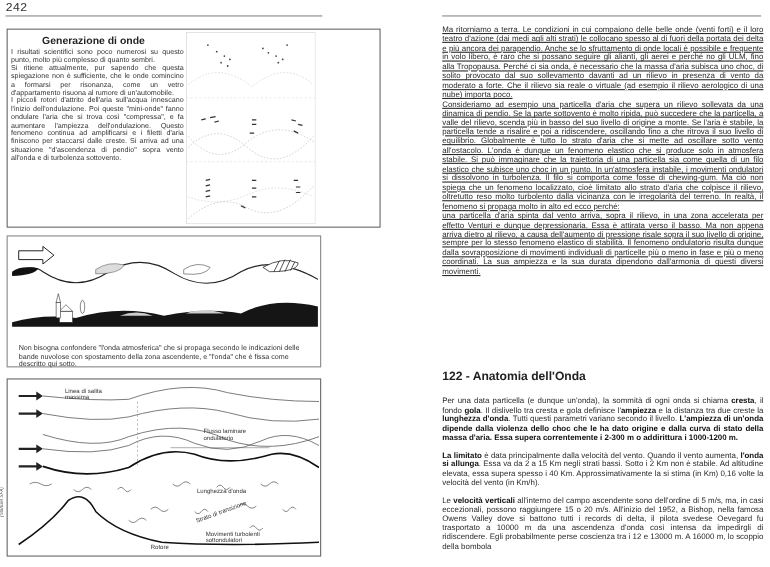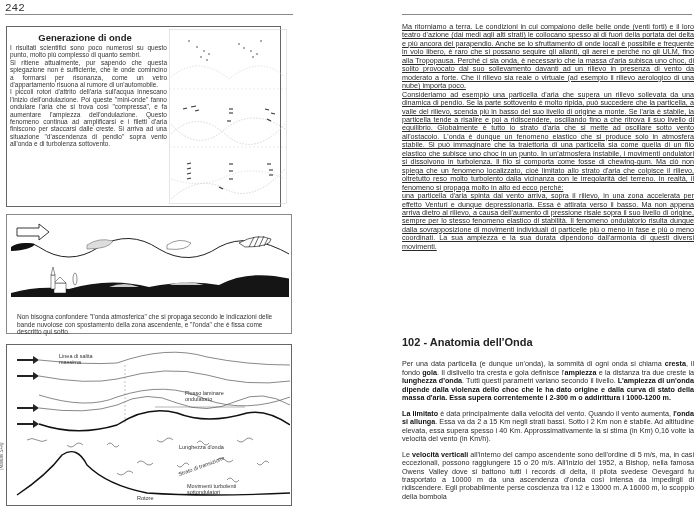--- a/index.html
+++ b/index.html
@@ -6,21 +6,21 @@
   body { width: 700px; height: 515px; position: relative; overflow: hidden;
          font-family: "Liberation Sans", sans-serif; color: #262626; }
   .pageno { position: absolute; top: 2px; font-size: 11px; color: #333; }
   .pageno.left { left: 5px; font-family: Liberation Mono, monospace; }
   .pageno.right { left: 675px; margin-left: 28px; }
   .hrule { position: absolute; top: 14px; height: 1px; background: #888; }
   .hrule.left { left: 5px; width: 288px; }
   .hrule.right { left: 402px; width: 290px; }
 
   
-  .box1 { position: absolute; left: 6px; top: 26px; width: 275px; height: 181px;
+  .box1 { position: absolute; left: 6px; top: 26px; width: 340px; height: 181px;
           border: 1.5px solid #666; box-sizing: border-box; }
   .box1 .title { position: absolute; left: 8px; top: 5px; width: 140px; text-align: center;
                  font-weight: bold; font-size: 9.5px; color: #222; }
   .box1 .txt { position: absolute; left: 3px; top: 17px; width: 157px; font-size: 6.5px;
                line-height: 7.4px; color: #333; text-align: justify; }
   .box1 .fig { position: absolute; left: 162px; top: 2px; width: 118px; height: 175px; }
 
   
   .box2 { position: absolute; left: 6px; top: 214px; width: 286px; height: 120px;
           border: 1px solid #888; box-sizing: border-box; }
@@ -176,19 +176,19 @@
 
 <div class="pageno right">243</div>
 <div class="hrule right"></div>
 
 <div class="rtext">
   <p>Ma ritorniamo a terra. Le condizioni in cui compaiono delle belle onde (venti forti) e il loro teatro d'azione (dai medi agli alti strati) le collocano spesso al di fuori della portata dei delta e più ancora dei parapendio. Anche se lo sfruttamento di onde locali è possibile e frequente in volo libero, è raro che si possano seguire gli alianti, gli aerei e perché no gli ULM, fino alla Tropopausa. Perché ci sia onda, è necessario che la massa d'aria subisca uno choc, di solito provocato dal suo sollevamento davanti ad un rilievo in presenza di vento da moderato a forte. Che il rilievo sia reale o virtuale (ad esempio il rilievo aerologico di una nube) importa poco.</p>
   <p>Consideriamo ad esempio una particella d'aria che supera un rilievo sollevata da una dinamica di pendio. Se la parte sottovento è molto ripida, può succedere che la particella, a valle del rilievo, scenda più in basso del suo livello di origine a monte. Se l'aria è stabile, la particella tende a risalire e poi a ridiscendere, oscillando fino a che ritrova il suo livello di equilibrio. Globalmente è tutto lo strato d'aria che si mette ad oscillare sotto vento all'ostacolo. L'onda è dunque un fenomeno elastico che si produce solo in atmosfera stabile. Si può immaginare che la traiettoria di una particella sia come quella di un filo elastico che subisce uno choc in un punto. In un'atmosfera instabile, i movimenti ondulatori si dissolvono in turbolenza. Il filo si comporta come fosse di chewing-gum. Ma ciò non spiega che un fenomeno localizzato, cioè limitato allo strato d'aria che colpisce il rilievo, oltretutto reso molto turbolento dalla vicinanza con le irregolarità del terreno. In realtà, il fenomeno si propaga molto in alto ed ecco perché:</p>
   <p>una particella d'aria spinta dal vento arriva, sopra il rilievo, in una zona accelerata per effetto Venturi e dunque depressionaria. Essa è attirata verso il basso. Ma non appena arriva dietro al rilievo, a causa dell'aumento di pressione risale sopra il suo livello di origine, sempre per lo stesso fenomeno elastico di stabilità. Il fenomeno ondulatorio risulta dunque dalla sovrapposizione di movimenti individuali di particelle più o meno in fase e più o meno coordinati. La sua ampiezza e la sua durata dipendono dall'armonia di questi diversi movimenti.</p>
 </div>
 
-<div class="section-title">102 - Anatomia dell'Onda</div>
+<div class="section-title">122 - Anatomia dell'Onda</div>
 
 <div class="rtext2">
   <p><span>Per una data particella (e dunque un'onda), la sommità di ogni onda si chiama </span><b>cresta</b><span>, il fondo </span><b>gola</b><span>. Il dislivello tra cresta e gola definisce l'</span><b>ampiezza</b><span> e la distanza tra due creste la </span><b>lunghezza d'onda</b><span>. Tutti questi parametri variano secondo il livello. </span><b>L'ampiezza di un'onda dipende dalla violenza dello choc che le ha dato origine e dalla curva di stato della massa d'aria. Essa supera correntemente i 2-300 m o addirittura i 1000-1200 m.</b></p>
   <p><b>La limitato</b><span> è data principalmente dalla velocità del vento. Quando il vento aumenta, </span><b>l'onda si allunga</b><span>. Essa va da 2 a 15 Km negli strati bassi. Sotto i 2 Km non è stabile. Ad altitudine elevata, essa supera spesso i 40 Km. Approssimativamente la si stima (in Km) 0,16 volte la velocità del vento (in Km/h).</span></p>
   <p><span>Le </span><b>velocità verticali</b><span> all'interno del campo ascendente sono dell'ordine di 5 m/s, ma, in casi eccezionali, possono raggiungere 15 o 20 m/s. All'inizio del 1952, a Bishop, nella famosa Owens Valley dove si battono tutti i records di delta, il pilota svedese Oevegard fu trasportato a 10000 m da una ascendenza d'onda così intensa da impedirgli di ridiscendere. Egli probabilmente perse coscienza tra i 12 e 13000 m. A 16000 m, lo scoppio della bombola</span></p>
 </div>
 
 </body></html>

